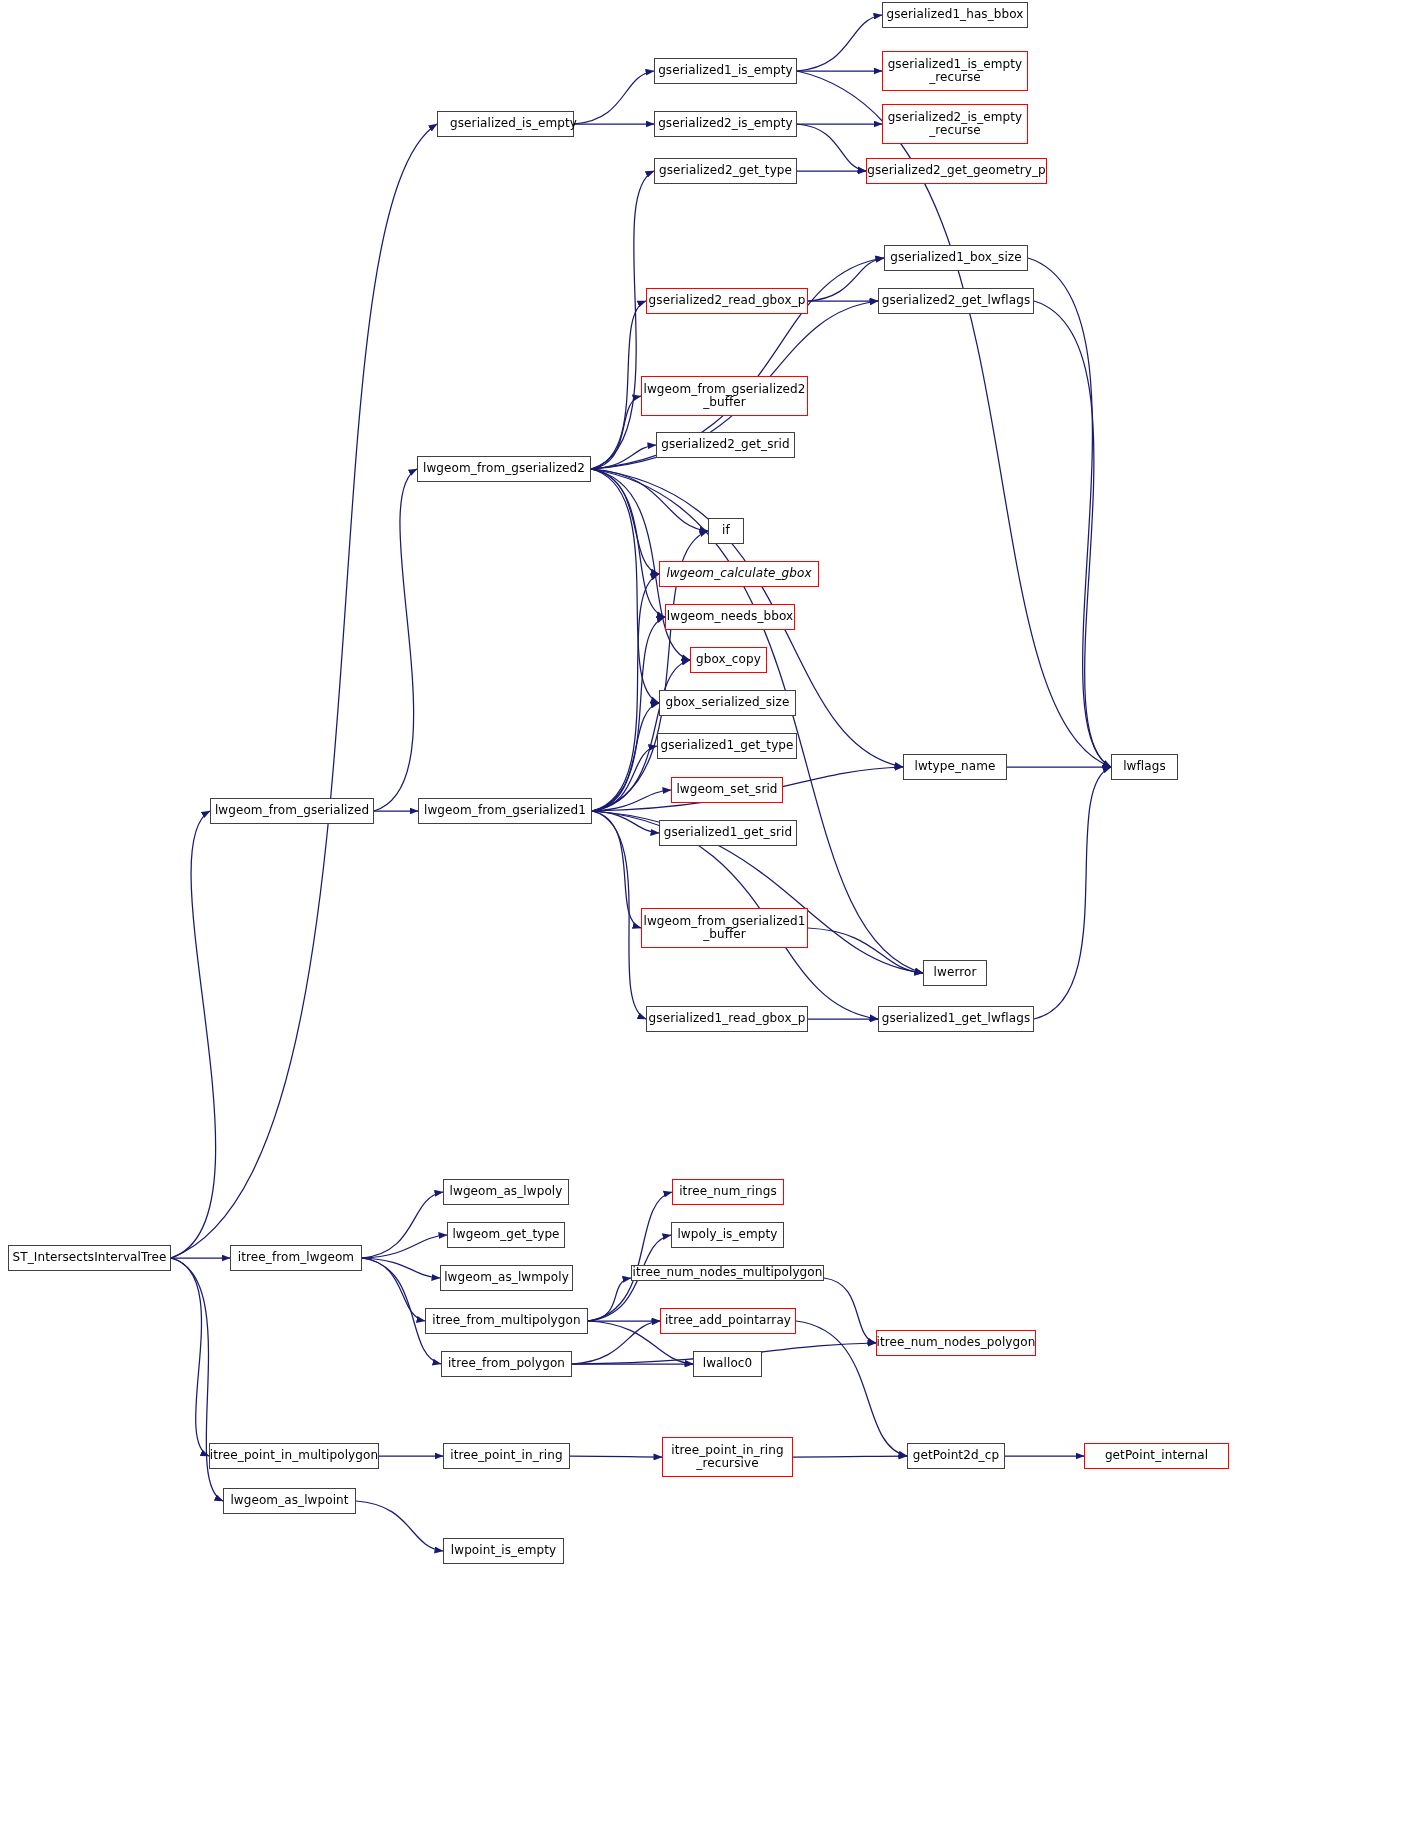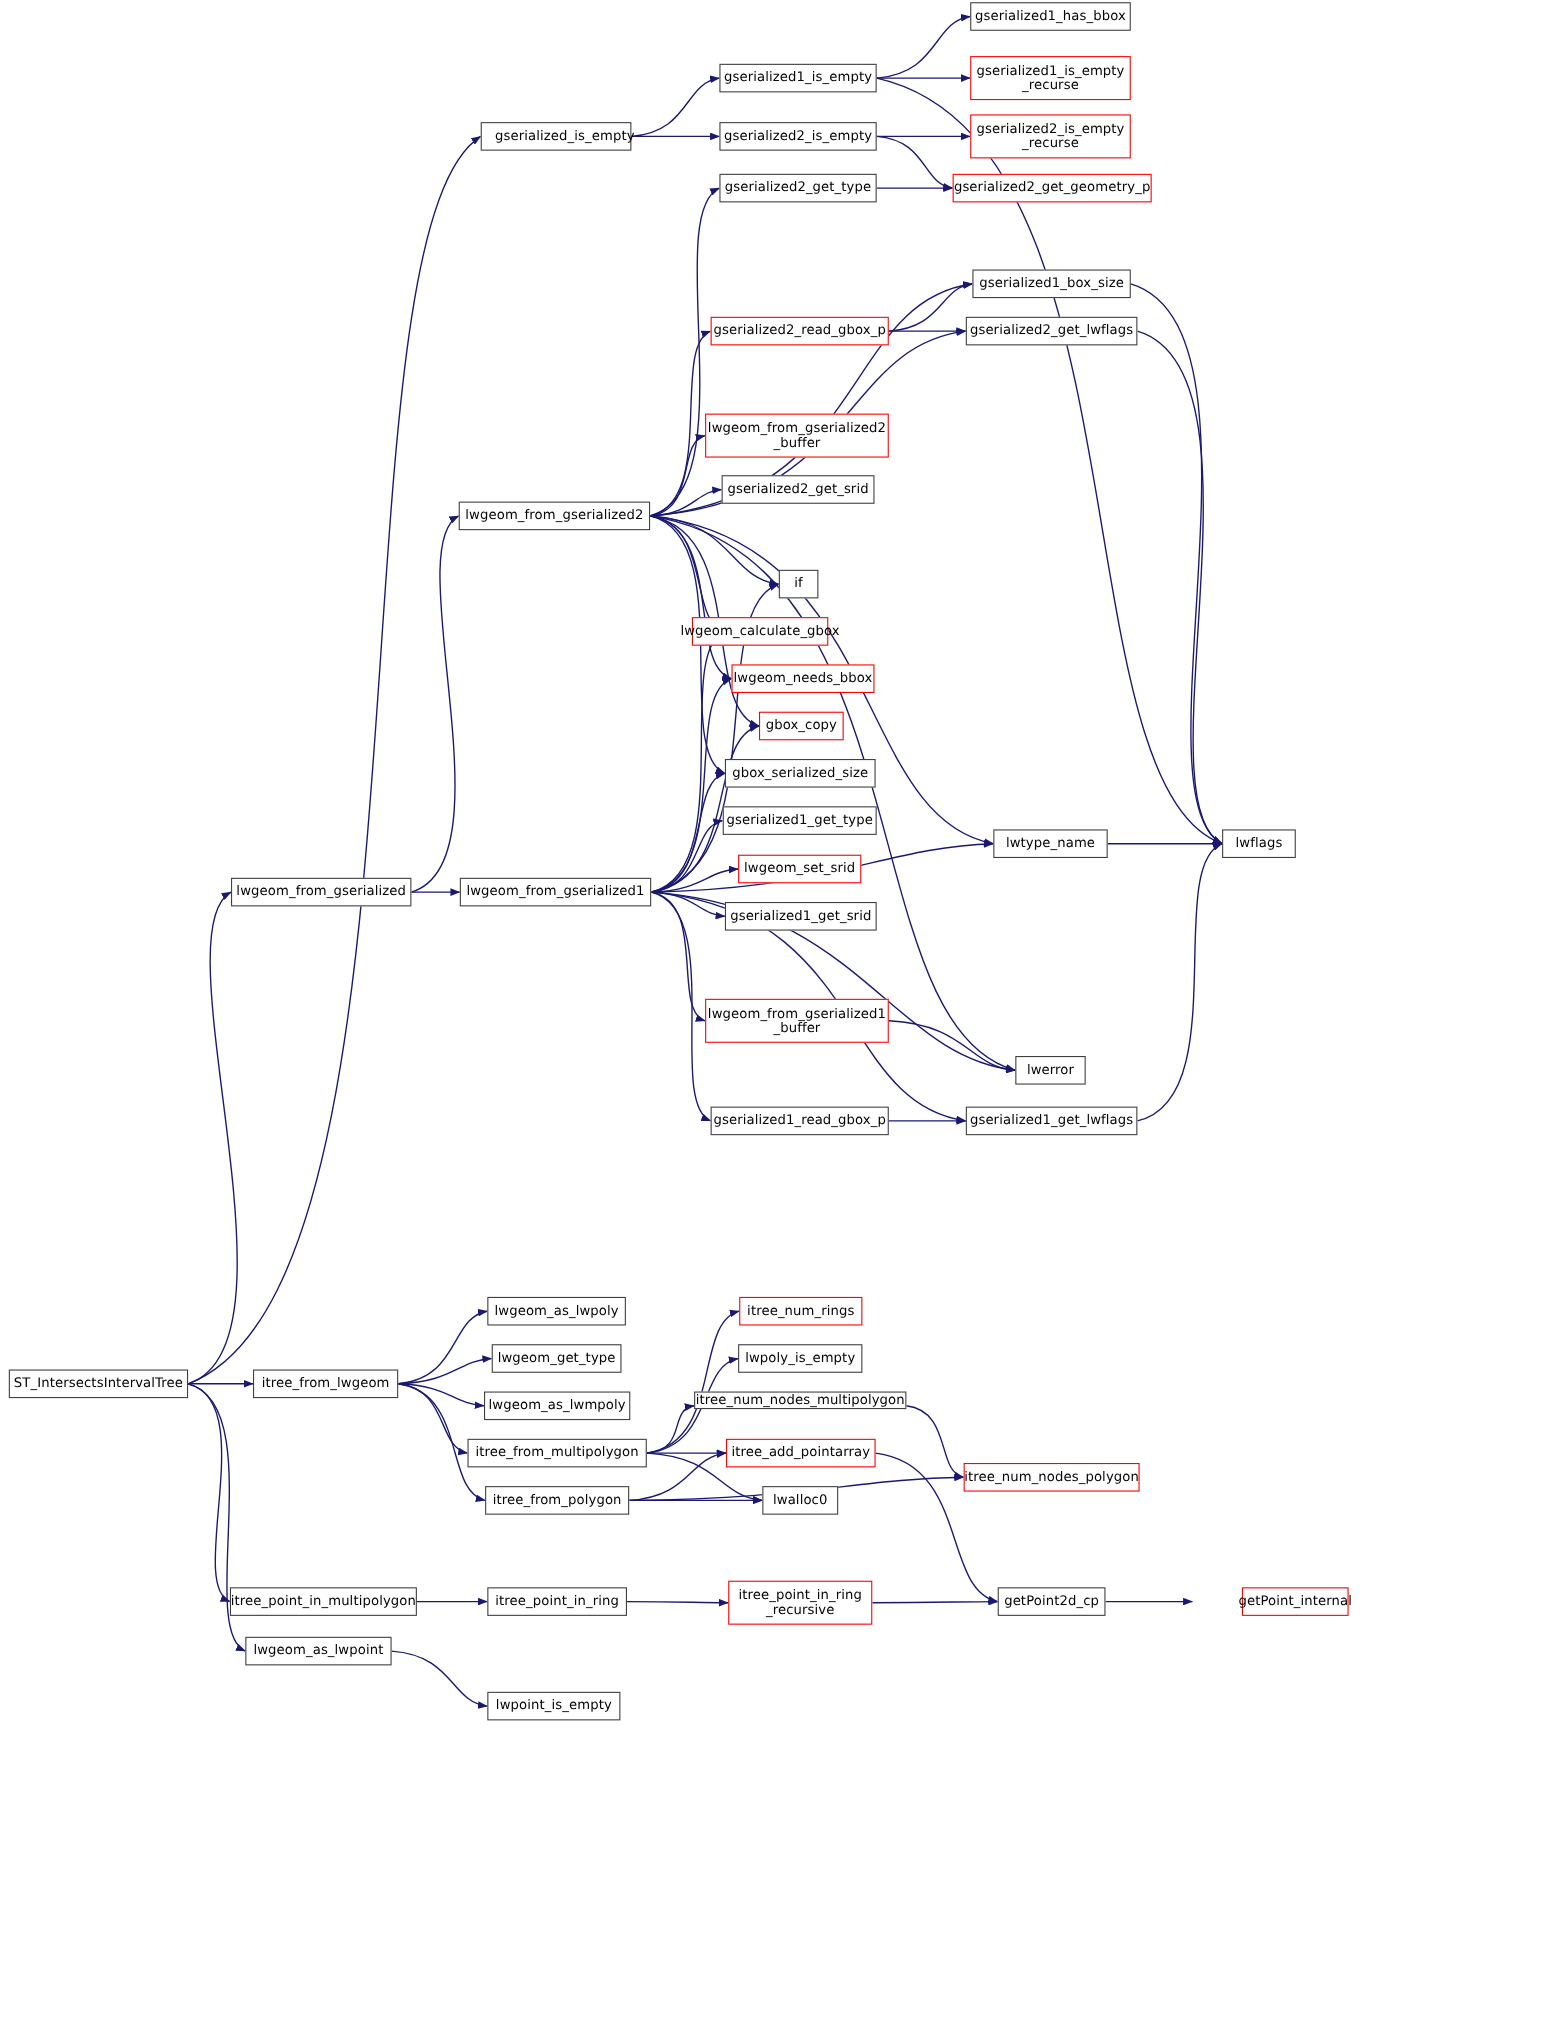--- a/index.html
+++ b/index.html
@@ -143,21 +143,21 @@
 _recurse</div>
       <div class="node red" style="left: 866px; top: 158px; width: 181px; height: 26px;">gserialized2_get_geometry_p</div>
       <div class="node black" style="left: 884px; top: 245px; width: 144px; height: 26px;">gserialized1_box_size</div>
       <div class="node black" style="left: 878px; top: 288px; width: 156px; height: 26px;">gserialized2_get_lwflags</div>
       <div class="node red" style="left: 646px; top: 288px; width: 162px; height: 26px;">gserialized2_read_gbox_p</div>
       <div class="node red" style="left: 641px; top: 376px; width: 167px; height: 40px;">lwgeom_from_gserialized2
 _buffer</div>
       <div class="node black" style="left: 417px; top: 456px; width: 174px; height: 26px;">lwgeom_from_gserialized2</div>
       <div class="node black" style="left: 656px; top: 432px; width: 139px; height: 26px;">gserialized2_get_srid</div>
       <div class="node black" style="left: 708px; top: 518px; width: 36px; height: 26px;">if</div>
-      <div class="node red" style="left: 629px; top: 561px; width: 124px; height: 26px;">lwgeom_calculate_gbox</div>
+      <div class="node red" style="left: 659px; top: 561px; width: 160px; height: 26px; font-style: italic;">lwgeom_calculate_gbox</div>
       <div class="node red" style="left: 665px; top: 604px; width: 130px; height: 26px;">lwgeom_needs_bbox</div>
       <div class="node red" style="left: 690px; top: 647px; width: 77px; height: 26px;">gbox_copy</div>
       <div class="node black" style="left: 659px; top: 690px; width: 137px; height: 26px;">gbox_serialized_size</div>
       <div class="node black" style="left: 657px; top: 733px; width: 140px; height: 26px;">gserialized1_get_type</div>
       <div class="node red" style="left: 671px; top: 777px; width: 112px; height: 26px;">lwgeom_set_srid</div>
       <div class="node black" style="left: 659px; top: 820px; width: 138px; height: 26px;">gserialized1_get_srid</div>
       <div class="node black" style="left: 210px; top: 798px; width: 164px; height: 26px;">lwgeom_from_gserialized</div>
       <div class="node black" style="left: 418px; top: 798px; width: 174px; height: 26px;">lwgeom_from_gserialized1</div>
       <div class="node red" style="left: 641px; top: 908px; width: 167px; height: 40px;">lwgeom_from_gserialized1
 _buffer</div>
@@ -176,17 +176,17 @@
       <div class="node black" style="left: 671px; top: 1222px; width: 113px; height: 26px;">lwpoly_is_empty</div>
       <div class="node black" style="left: 631px; top: 1265px; width: 193px; height: 16px;">itree_num_nodes_multipolygon</div>
       <div class="node red" style="left: 660px; top: 1308px; width: 136px; height: 26px;">itree_add_pointarray</div>
       <div class="node black" style="left: 693px; top: 1351px; width: 69px; height: 26px; text-align: center;">lwalloc0</div>
       <div class="node red" style="left: 876px; top: 1330px; width: 160px; height: 26px;">itree_num_nodes_polygon</div>
       <div class="node black" style="left: 209px; top: 1443px; width: 170px; height: 26px;">itree_point_in_multipolygon</div>
       <div class="node black" style="left: 443px; top: 1443px; width: 127px; height: 26px;">itree_point_in_ring</div>
       <div class="node red" style="left: 662px; top: 1437px; width: 131px; height: 40px;">itree_point_in_ring
 _recursive</div>
       <div class="node black" style="left: 907px; top: 1443px; width: 98px; height: 26px;">getPoint2d_cp</div>
-      <div class="node red" style="left: 1084px; top: 1443px; width: 97px; height: 26px; margin-left: 45px;">getPoint_internal</div>
+      <div class="node red" style="left: 1084px; top: 1443px; width: 145px; height: 26px;">getPoint_internal</div>
       <div class="node black" style="left: 223px; top: 1488px; width: 133px; height: 26px;">lwgeom_as_lwpoint</div>
       <div class="node black" style="left: 443px; top: 1538px; width: 121px; height: 26px;">lwpoint_is_empty</div>
     </div>
 </div>
 
 </body></html>

